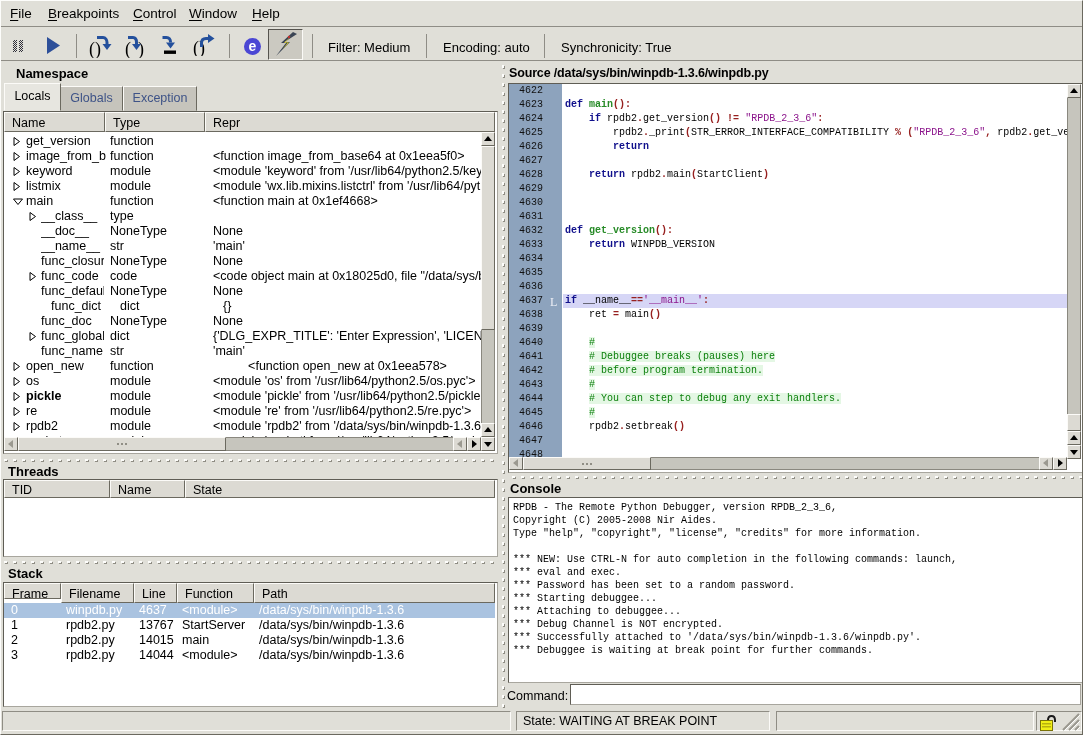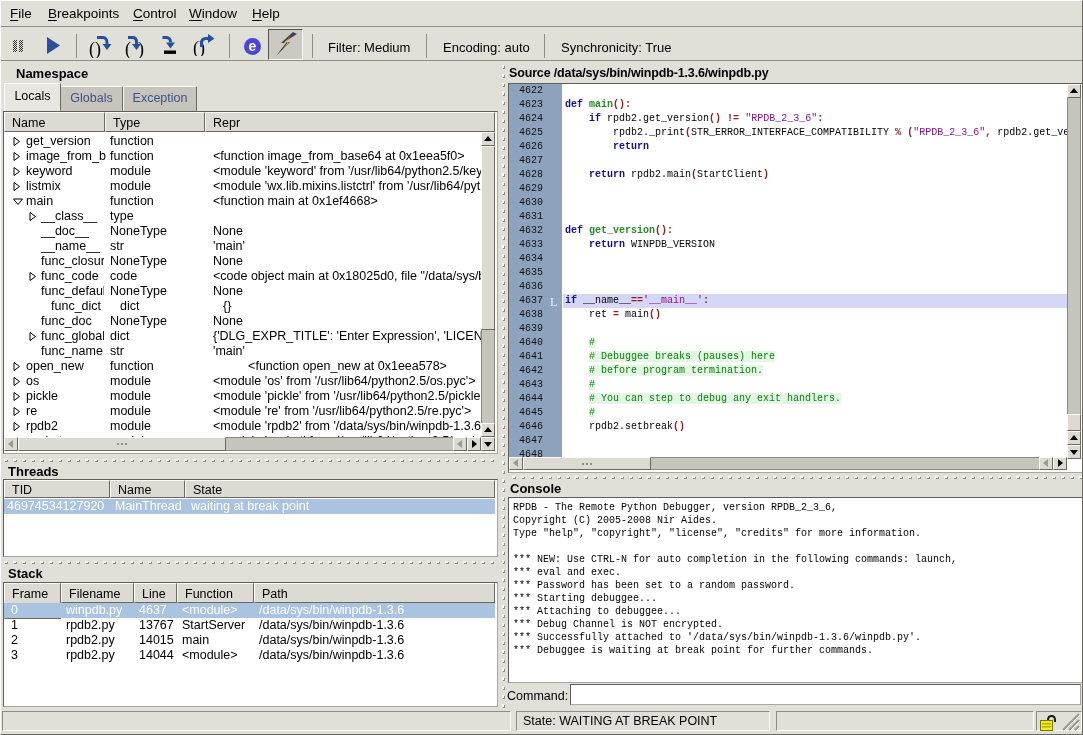--- a/index.html
+++ b/index.html
@@ -227,21 +227,21 @@
           <polygon points="1,0.5 1,8.5 6.5,4.5" fill="#fff" stroke="#000" stroke-width="1"></polygon>
         </svg>
         <span class="cName" style="left:21px;width:80px;">os</span>
         <span class="cName" style="left:105px;width:94px;">module</span>
         <span class="cName" style="left:208px;width:269px;">&lt;module 'os' from '/usr/lib64/python2.5/os.pyc'&gt;</span>
       </div>
  <div class="row" style="top:256px;">
         <svg class="abs" style="left:8px;top:3px;" width="8" height="9">
           <polygon points="1,0.5 1,8.5 6.5,4.5" fill="#fff" stroke="#000" stroke-width="1"></polygon>
         </svg>
-        <span class="cName" style="left:21px;width:80px;">pickle</span>
+        <span class="cName" style="left:21px;width:80px;font-weight:bold;">pickle</span>
         <span class="cName" style="left:105px;width:94px;">module</span>
         <span class="cName" style="left:208px;width:269px;">&lt;module 'pickle' from '/usr/lib64/python2.5/pickle.pyc'</span>
       </div>
  <div class="row" style="top:271px;">
         <svg class="abs" style="left:8px;top:3px;" width="8" height="9">
           <polygon points="1,0.5 1,8.5 6.5,4.5" fill="#fff" stroke="#000" stroke-width="1"></polygon>
         </svg>
         <span class="cName" style="left:21px;width:80px;">re</span>
         <span class="cName" style="left:105px;width:94px;">module</span>
         <span class="cName" style="left:208px;width:269px;">&lt;module 're' from '/usr/lib64/python2.5/re.pyc'&gt;</span>
@@ -287,31 +287,26 @@
       <div class="tri-r"></div>
     </div>
 </div>
 
 <div class="cap" style="left:8px;top:464px;">Threads</div>
 <div class="abs sunkbox" style="left:3px;top:479px;width:493px;height:76px;"></div>
 <div class="abs" style="left:4px;top:480px;width:491px;height:74px;overflow:hidden;background:#fff;">
  <div class="hcell" style="left:0px;width:106px;">TID</div>
  <div class="hcell" style="left:106px;width:75px;">Name</div>
  <div class="hcell" style="left:181px;width:310px;">State</div>
- <div class="row selrow" style="left:0;top:19px;width:491px;">
-  <span class="abs" style="left:3px;">46974534127920</span>
-  <span class="abs" style="left:111px;">MainThread</span>
-  <span class="abs" style="left:187px;">waiting at break point</span>
- </div>
 </div>
 
 <div class="cap" style="left:8px;top:566px;">Stack</div>
 <div class="abs sunkbox" style="left:3px;top:582px;width:493px;height:123px;"></div>
 <div class="abs" style="left:4px;top:583px;width:491px;height:121px;overflow:hidden;background:#fff;" id="stack">
- <div class="hcell" style="left:0px;width:57px;height:36px;line-height:20px;">Frame</div>
+ <div class="hcell" style="left:0px;width:57px;height:16px;line-height:20px;">Frame</div>
  <div class="hcell" style="left:57px;width:73px;height:20px;line-height:20px;">Filename</div>
  <div class="hcell" style="left:130px;width:43px;height:20px;line-height:20px;">Line</div>
  <div class="hcell" style="left:173px;width:77px;height:20px;line-height:20px;">Function</div>
  <div class="hcell" style="left:250px;width:241px;height:20px;line-height:20px;">Path</div>
  <div class="row selrow" style="left:0;top:20px;width:491px;">
       <span class="abs" style="left:7px;">0</span>
       <span class="abs" style="left:62px;">winpdb.py</span>
       <span class="abs" style="left:135px;">4637</span>
       <span class="abs" style="left:178px;">&lt;module&gt;</span>
       <span class="abs" style="left:255px;">/data/sys/bin/winpdb-1.3.6</span>

